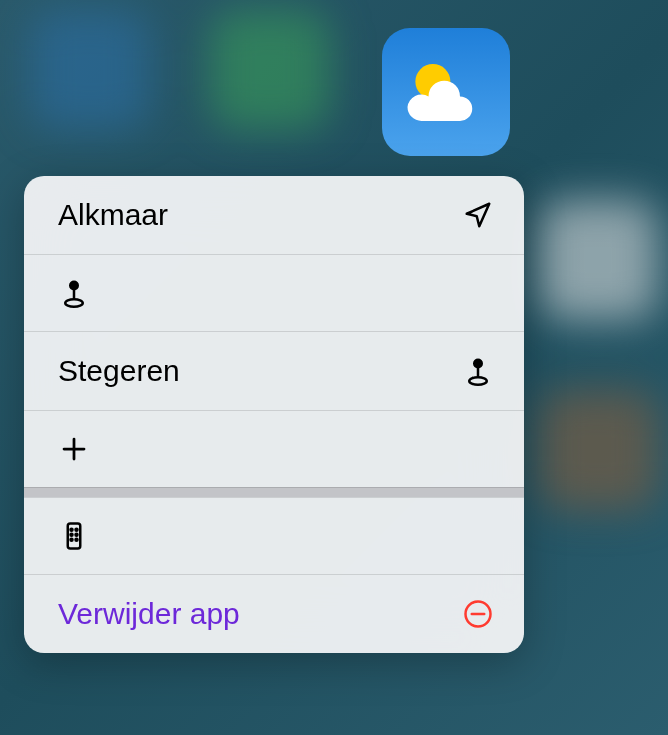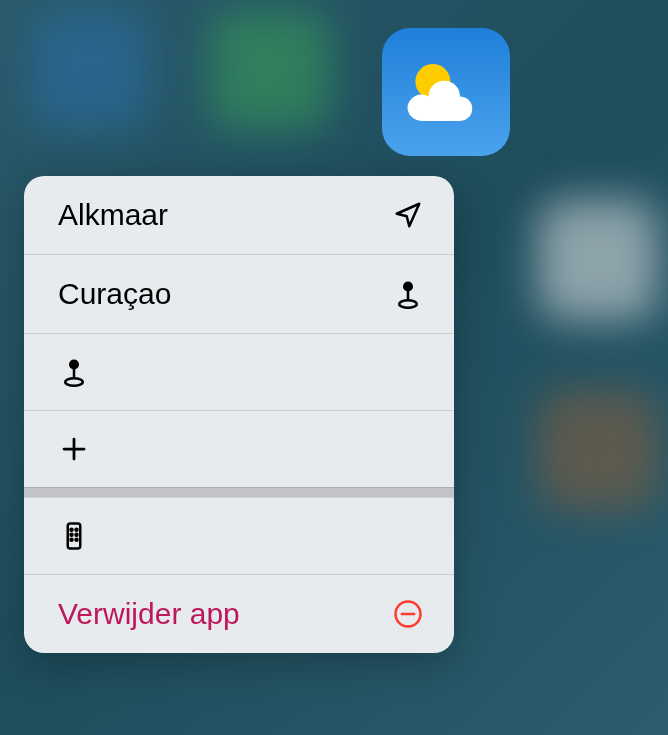--- a/index.html
+++ b/index.html
@@ -46,21 +46,21 @@
     }
     .weather-icon svg {
       width: 90px;
       height: 70px;
     }
 
     .menu {
       position: absolute;
       left: 24px;
       top: 176px;
-      width: 430px;
+      width: 500px;
       border-radius: 20px;
       background: rgba(248, 248, 250, 0.92);
       backdrop-filter: blur(30px);
       overflow: hidden;
       box-shadow: 0 10px 40px rgba(0,0,0,0.25);
     }
     .menu-item {
       display: flex;
       align-items: center;
       justify-content: space-between;
@@ -72,21 +72,21 @@
     }
     .menu-item:first-child {
       border-top: none;
     }
     .menu-separator {
       height: 10px;
       background: rgba(170,170,175,0.6);
       border-top: 1px solid rgba(0,0,0,0.12);
     }
     .menu-item.destructive {
-      color: #be185d;
+      color: #6d28d9;
     }
     .menu-item .icon {
       display: flex;
       align-items: center;
       justify-content: center;
       width: 32px;
       height: 32px;
     }
     .menu-item .icon svg {
       width: 30px;
@@ -124,31 +124,31 @@
   <div class="menu-item">
     <span>Alkmaar</span>
     <span class="icon">
       <svg viewBox="0 0 24 24" fill="none" stroke="#000" stroke-width="2" stroke-linecap="round" stroke-linejoin="round">
         <path d="M3 11 L21 3 L13 21 L11 13 Z"></path>
       </svg>
     </span>
   </div>
 
   <div class="menu-item">
-    <span>Curaçao</span>
     <span class="icon">
       <svg viewBox="0 0 24 24" fill="none" stroke="#000" stroke-width="2" stroke-linecap="round" stroke-linejoin="round">
         <circle cx="12" cy="6" r="3" fill="#000"></circle>
         <line x1="12" y1="9" x2="12" y2="16"></line>
         <path d="M5 20 a7 3 0 0 0 14 0 a7 3 0 0 0 -14 0"></path>
       </svg>
     </span>
   </div>
 
   <div class="menu-item">
+    <span>Stegeren</span>
     <span class="icon">
       <svg viewBox="0 0 24 24" fill="none" stroke="#000" stroke-width="2" stroke-linecap="round" stroke-linejoin="round">
         <circle cx="12" cy="6" r="3" fill="#000"></circle>
         <line x1="12" y1="9" x2="12" y2="16"></line>
         <path d="M5 20 a7 3 0 0 0 14 0 a7 3 0 0 0 -14 0"></path>
       </svg>
     </span>
   </div>
 
   <div class="menu-item">

